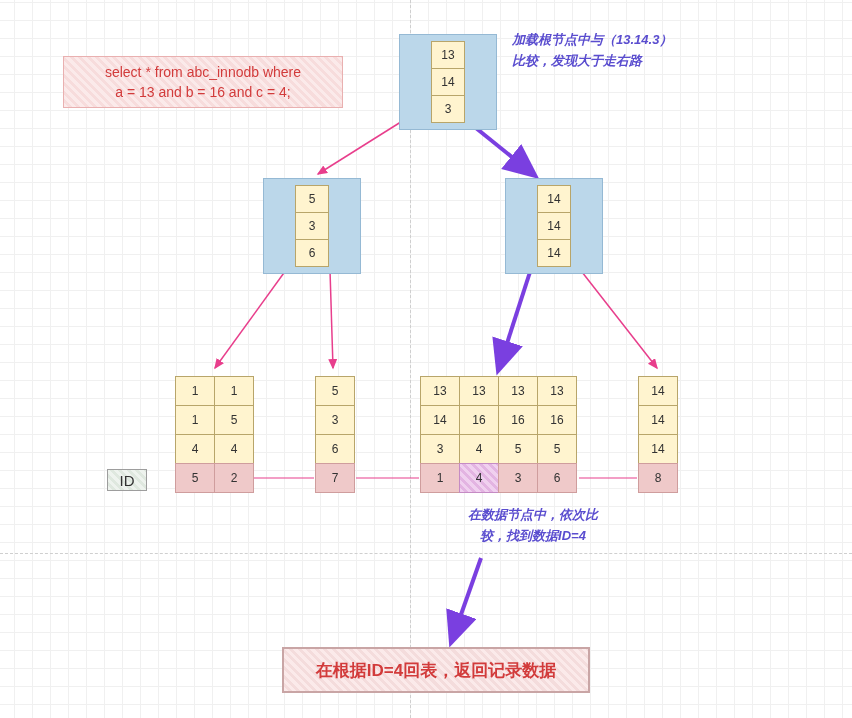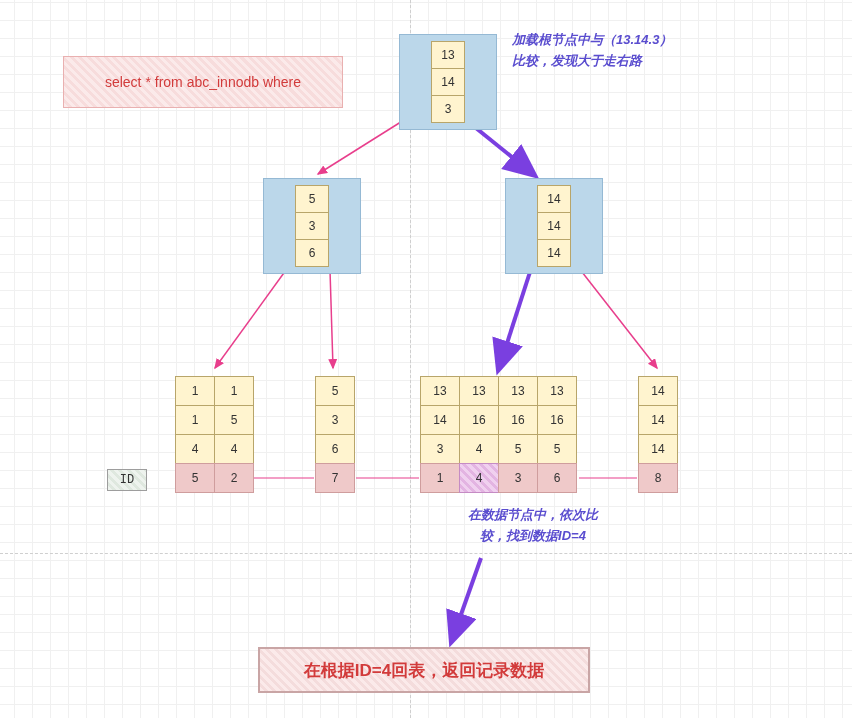--- a/index.html
+++ b/index.html
@@ -139,42 +139,41 @@
     position: absolute;
     left: 107px;
     top: 469px;
     width: 40px;
     height: 22px;
     border: 1px solid #9d9d9d;
     background: repeating-linear-gradient(45deg, #eef3ee 0 3px, #dfe8df 3px 6px);
     display: flex;
     align-items: center;
     justify-content: center;
-    font-size: 12px;
+    font-size: 15px;
     color: #333;
     box-sizing: border-box;
-    font-family: Liberation Mono, monospace;
   }
 
   
   .anno {
     position: absolute;
     color: #5a4dcf;
     font-style: italic;
     font-size: 13px;
     line-height: 1.6;
     font-weight: 600;
   }
 
   
   .result-box {
     position: absolute;
-    left: 258px;
+    left: 282px;
     top: 647px;
-    width: 332px;
+    width: 308px;
     height: 46px;
     border: 2px solid #c9a5a5;
     background: repeating-linear-gradient(45deg, #fbeaea 0 3px, #f4dcdc 3px 6px);
     box-sizing: border-box;
     display: flex;
     align-items: center;
     justify-content: center;
     color: #d23b3b;
     font-size: 17px;
     font-weight: 700;
@@ -216,20 +215,21 @@
   <line x1="579" y1="478" x2="637" y2="478" stroke="#e83e8c" stroke-width="1.2"></line>
 
   <line x1="481" y1="558" x2="452" y2="640" stroke="#7a3fe0" stroke-width="4" marker-end="url(#arr-purple)"></line>
 </svg>
 
 <div class="layer">
 
   <div class="sql-box">
     <div>
       <div>select * from abc_innodb where</div>
+      <div>a = 13 and b = 16 and c = 4;</div>
     </div>
   </div>
 
   <div class="node" style="left:399px; top:34px; width:98px; height:96px;">
     <div class="cells">
       <div class="cell">13</div>
       <div class="cell">14</div>
       <div class="cell">3</div>
     </div>
   </div>

